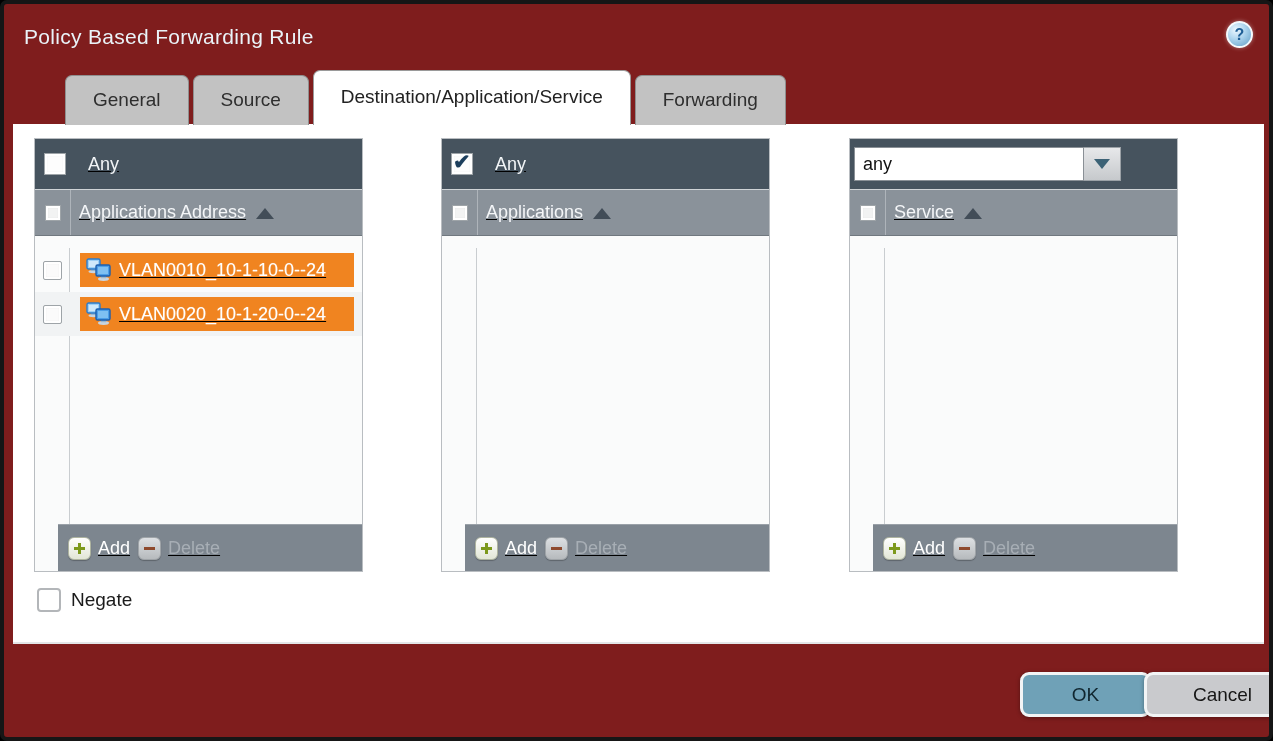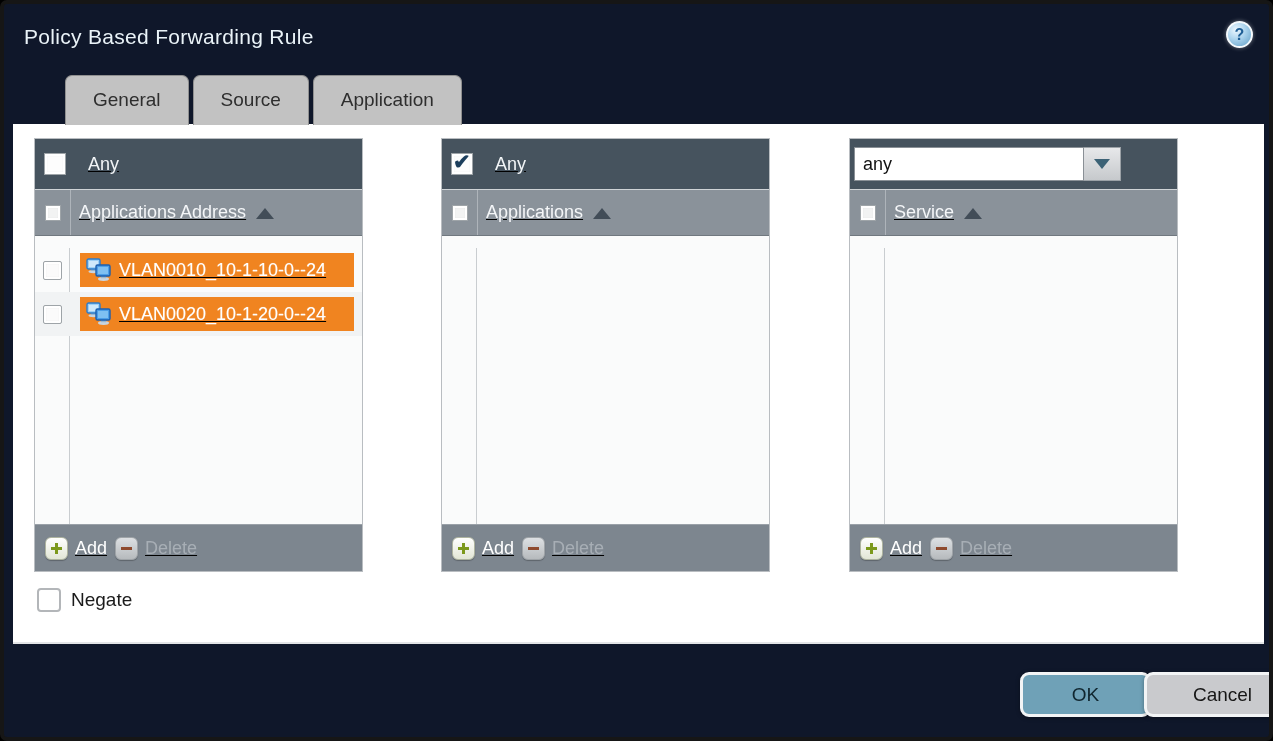--- a/index.html
+++ b/index.html
@@ -1,20 +1,20 @@
 <!DOCTYPE html>
 <html><head>
 <meta charset="utf-8">
 <style>
   html,body{margin:0;padding:0;background:#000;}
   *{box-sizing:border-box;font-family:"Liberation Sans", sans-serif;}
 
   .dialog{
     position:relative;width:1273px;height:741px;
-    background:#0f172a;border:4px solid #161616;border-radius:7px;
+    background:#7f1d1d;border:4px solid #161616;border-radius:7px;
     overflow:hidden;
   }
 
   
   .titlebar{position:absolute;left:0;top:0;right:0;height:66px;}
   .title{position:absolute;left:20px;top:21px;font-size:21px;color:#EAF3F8;letter-spacing:.3px;}
   .help{
     position:absolute;right:16px;top:17px;width:27px;height:27px;border-radius:50%;
     background:radial-gradient(circle at 35% 30%, #eef8ff 0%, #a9d2ec 45%, #5e9cc4 100%);
     border:2px solid rgba(255,255,255,.9);
@@ -75,21 +75,21 @@
   .row .cb-cell{width:35px;flex:none;display:flex;justify-content:center;}
   .chip{
     margin-left:10px;height:34px;width:274px;background:#F08420;color:#FFFFFF;
     display:flex;align-items:center;padding:0 8px 0 6px;font-size:18px;cursor:pointer;
     text-shadow:0 0 1px rgba(255,255,255,.4);
   }
   .chip svg{flex:none;margin-right:7px;}
 
   .footer-bar{
     height:47px;flex:none;background:#7D868F;display:flex;align-items:center;
-    padding-left:10px;gap:8px;border-top:1px solid #9AA1A8;
+    padding-left:10px;gap:8px;border-top:1px solid #9AA1A8;margin-left:23px;
   }
   .tool-btn{display:flex;align-items:center;gap:7px;cursor:pointer;}
   .icon-sq{
     width:23px;height:23px;border-radius:6px;position:relative;flex:none;
     border:1px solid #AEB4A0;background:linear-gradient(#FFFFFE,#E2E6D6);
     box-shadow:0 1px 1px rgba(0,0,0,.25);
   }
   .icon-sq::before,.icon-sq::after{content:"";position:absolute;background:#7C991B;}
   .icon-sq::before{left:5px;top:9px;width:11px;height:3px;}
   .icon-sq.plus::after{left:9px;top:5px;width:3px;height:11px;}
@@ -141,21 +141,22 @@
   <div class="titlebar">
     <div class="title">Policy Based Forwarding Rule</div>
     <div class="help">
       <span>?</span>
     </div>
   </div>
 
   <div class="tabs">
     <div class="tab">General</div>
     <div class="tab">Source</div>
-    <div class="tab">Application</div>
+    <div class="tab active">Destination/Application/Service</div>
+    <div class="tab">Forwarding</div>
   </div>
 
   <div class="content">
 
     <div class="panel p1">
       <div class="any-bar">
         <div class="cb cb-lg"></div>
         <span class="any-label">Any</span>
       </div>
       <div class="subheader">

